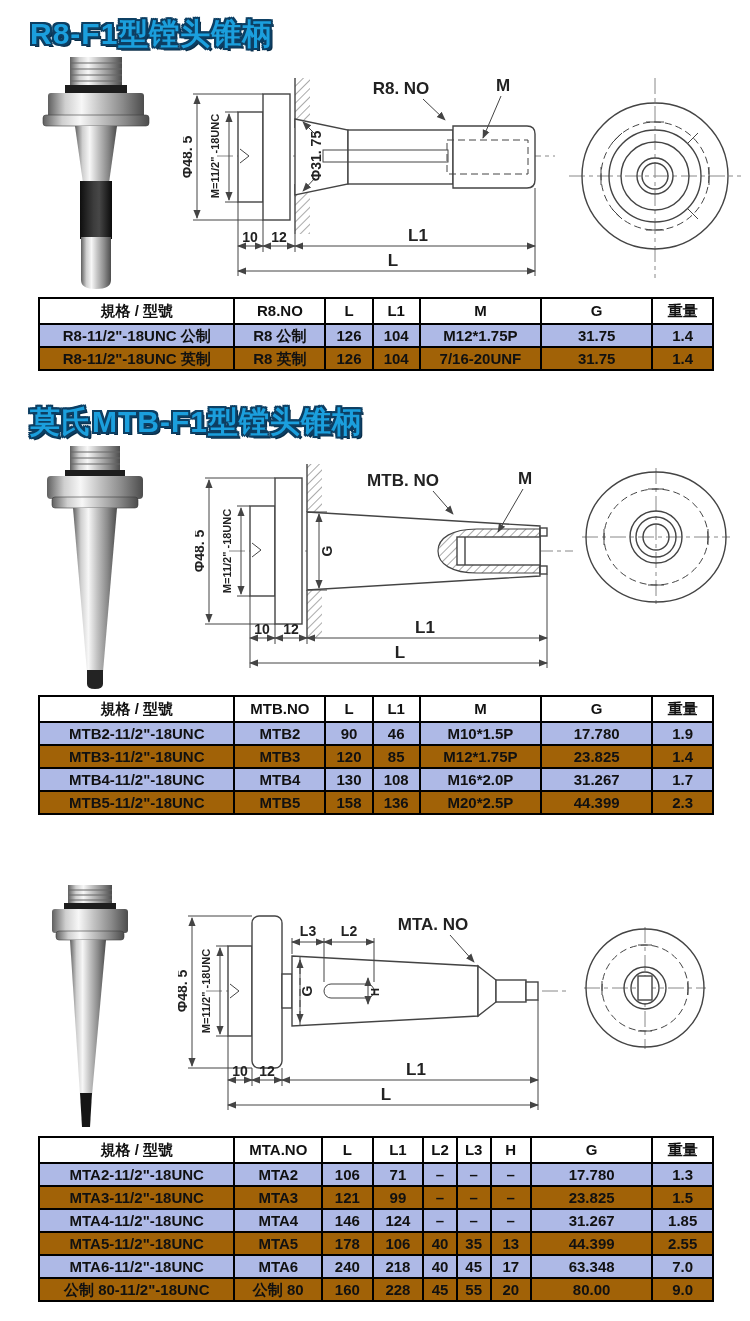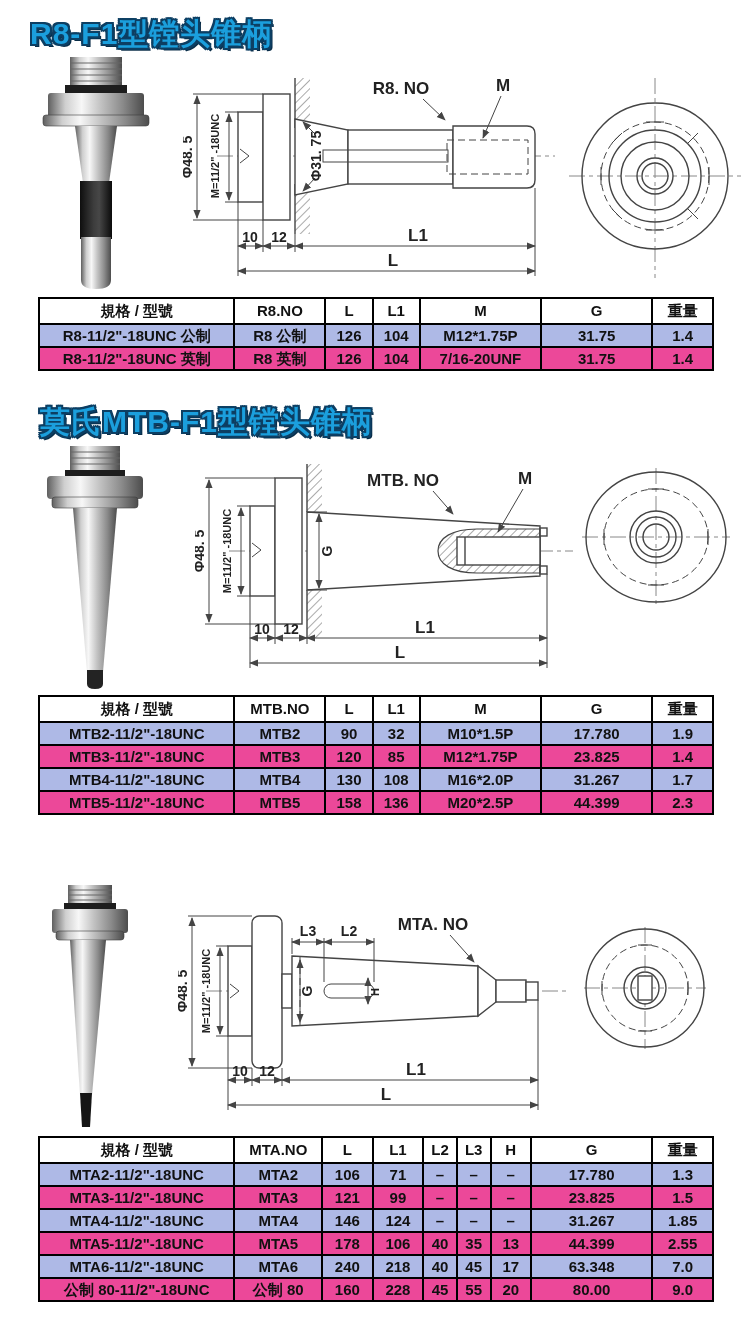--- a/index.html
+++ b/index.html
@@ -8,21 +8,21 @@
   .abs{position:absolute;}
   .sec-title{
     font-family:"Liberation Sans",sans-serif;
     font-size:30px;font-weight:bold;letter-spacing:1px;
     color:#1b9fdd;
     text-shadow:-2px 0 0 #0d3f63,2px 0 0 #0d3f63,0 -2px 0 #0d3f63,0 2px 0 #0d3f63,
                 2px 2px 0 #0d3f63,-2px 2px 0 #0d3f63,2px -2px 0 #0d3f63,-2px -2px 0 #0d3f63,
                 3px 3px 0 #092c47;
     white-space:nowrap;
   }
-  table.spec{border-collapse:collapse;width:100%;table-layout:fixed;background:#ec4899;
+  table.spec{border-collapse:collapse;width:100%;table-layout:fixed;background:#a16207;
              border:2px solid #000;}
   table.spec th,table.spec td{
     border:2px solid #000;text-align:center;padding:0;
     font-family:"Liberation Sans",sans-serif;font-weight:bold;color:#111;
     white-space:nowrap;overflow:hidden;
   }
   table.spec th{font-size:15px;height:24px;line-height:24px;background:#fff;}
   table.spec td{font-size:15px;height:21px;line-height:21px;}
   table.spec tr.alt td{background:#aeb9e6;}
   .t7 col:nth-child(1){width:29%}.t7 col:nth-child(2){width:13.5%}
@@ -205,21 +205,21 @@
             <td>126</td>
             <td>104</td>
             <td>7/16-20UNF</td>
             <td>31.75</td>
             <td>1.4</td>
           </tr>
         </tbody>
       </table>
   </div>
 
-  <div class="abs sec-title" style="left:30px;top:402px;margin-left:10px;">莫氏MTB-F1型镗头锥柄</div>
+  <div class="abs sec-title" style="left:30px;top:402px;">莫氏MTB-F1型镗头锥柄</div>
 
   <svg class="abs" style="left:25px;top:446px;" width="140" height="244" viewBox="0 0 140 244">
     <defs>
       <linearGradient id="m2" x1="0" y1="0" x2="1" y2="0">
         <stop offset="0" stop-color="#5f5f5f"></stop>
           <stop offset="0.18" stop-color="#cfcfcf"></stop>
         <stop offset="0.35" stop-color="#f7f7f7"></stop>
           <stop offset="0.55" stop-color="#c2c2c2"></stop>
         <stop offset="0.78" stop-color="#8a8a8a"></stop>
           <stop offset="1" stop-color="#4c4c4c"></stop>
@@ -339,21 +339,21 @@
             <th>M</th>
             <th>G</th>
             <th>重量</th>
           </tr>
         </thead>
         <tbody>
           <tr class="alt">
             <td>MTB2-11/2"-18UNC</td>
             <td>MTB2</td>
             <td>90</td>
-            <td>32</td>
+            <td>46</td>
             <td>M10*1.5P</td>
             <td>17.780</td>
             <td>1.9</td>
           </tr>
           <tr>
             <td>MTB3-11/2"-18UNC</td>
             <td>MTB3</td>
             <td>120</td>
             <td>85</td>
             <td>M12*1.75P</td>

